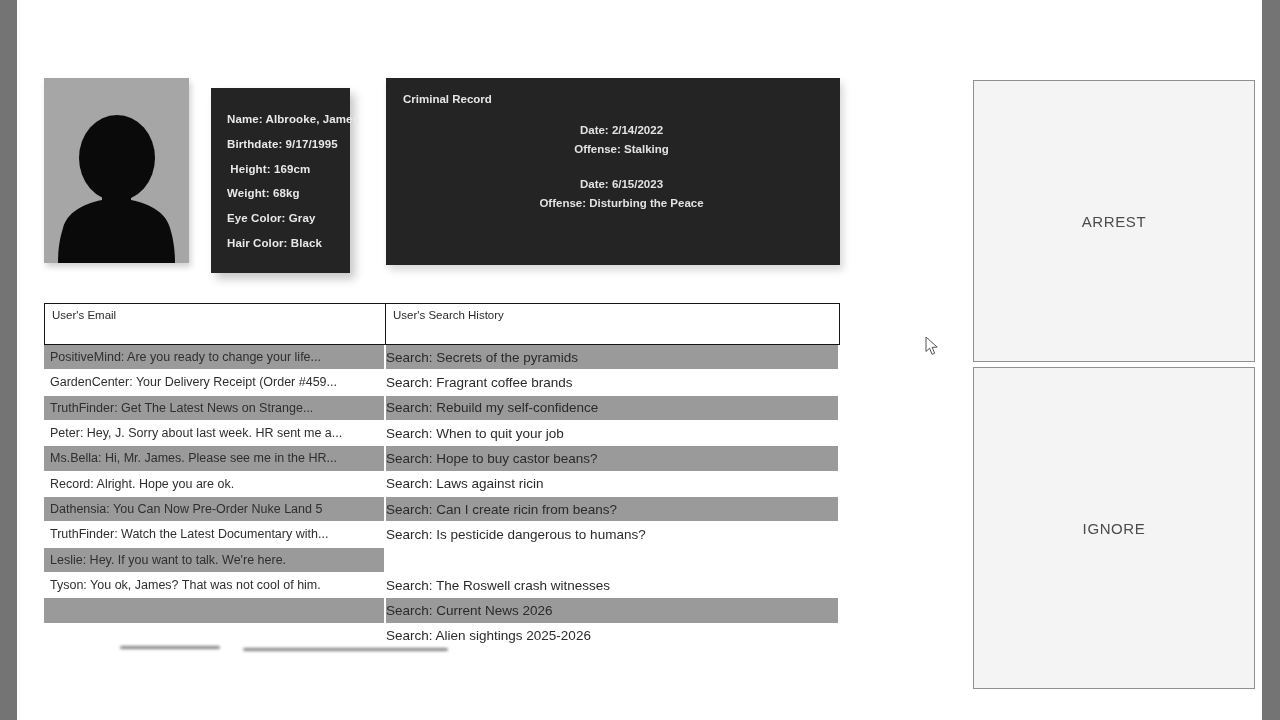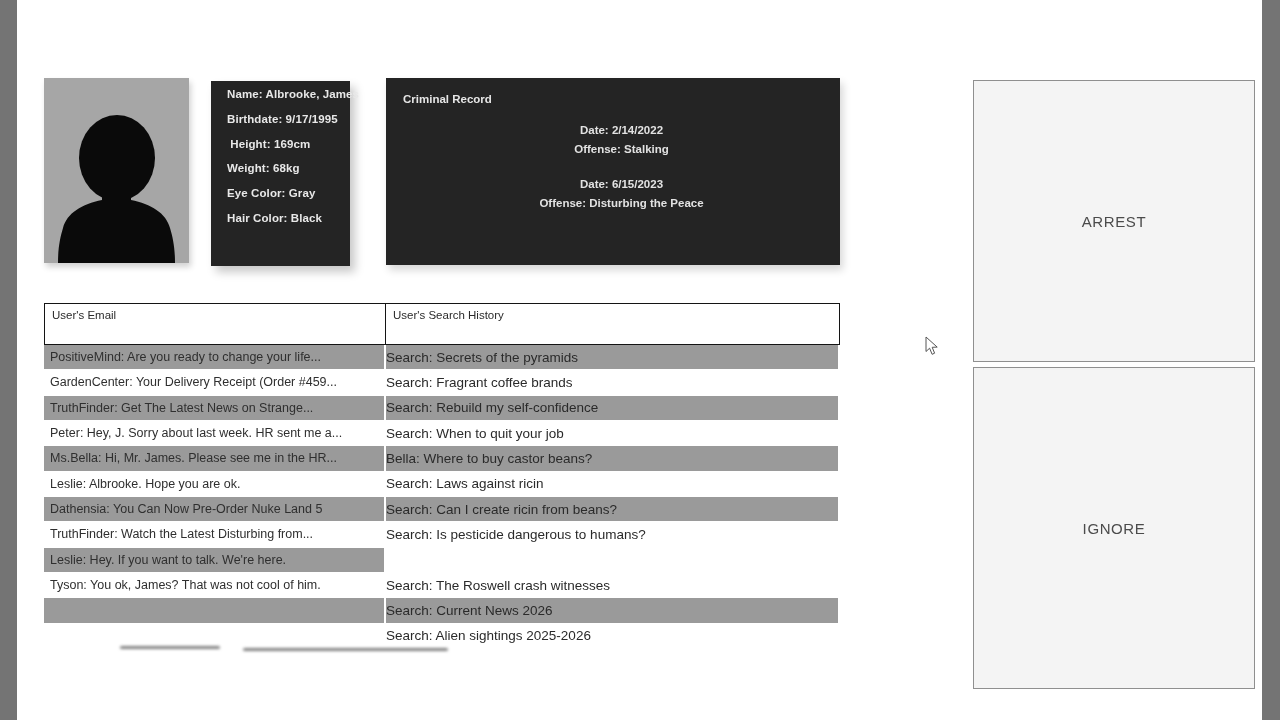--- a/index.html
+++ b/index.html
@@ -13,23 +13,23 @@
 
   
   .photo{
     position:absolute;left:44px;top:78px;width:145px;height:185px;
     background:#a6a6a6;box-shadow:2px 4px 6px rgba(0,0,0,0.18);
   }
   .photo svg{display:block;width:100%;height:100%;}
 
   
   .info-card{
-    position:absolute;left:211px;top:81px;width:139px;height:185px;
+    position:absolute;left:211px;top:88px;width:139px;height:185px;
     background:#242424;box-shadow:5px 6px 9px rgba(0,0,0,0.22);
-    box-sizing:border-box;padding:1px 6px 0 16px;
+    box-sizing:border-box;padding:19px 6px 0 16px;
   }
   .info-line{
     color:#e8e8e8;font-size:11.5px;font-weight:600;line-height:24.8px;
     white-space:pre;letter-spacing:0.1px;
   }
   .record-card{
     position:absolute;left:386px;top:78px;width:454px;height:187px;
     background:#242424;box-shadow:3px 5px 8px rgba(0,0,0,0.16);
     box-sizing:border-box;padding:15px 0 8px 17px;
   }
@@ -143,35 +143,35 @@
           <div class="td search">Search: Rebuild my self-confidence</div>
         </div>
 
         <div class="tr">
           <div class="td email">Peter: Hey, J. Sorry about last week. HR sent me a...</div>
           <div class="td search">Search: When to quit your job</div>
         </div>
 
         <div class="tr">
           <div class="td email">Ms.Bella: Hi, Mr. James. Please see me in the HR...</div>
-          <div class="td search">Bella: Where to buy castor beans?</div>
-        </div>
-
-        <div class="tr">
-          <div class="td email">Leslie: Albrooke. Hope you are ok.</div>
+          <div class="td search">Search: Hope to buy castor beans?</div>
+        </div>
+
+        <div class="tr">
+          <div class="td email">Record: Alright. Hope you are ok.</div>
           <div class="td search">Search: Laws against ricin</div>
         </div>
 
         <div class="tr">
           <div class="td email">Dathensia: You Can Now Pre-Order Nuke Land 5</div>
           <div class="td search">Search: Can I create ricin from beans?</div>
         </div>
 
         <div class="tr">
-          <div class="td email">TruthFinder: Watch the Latest Disturbing from...</div>
+          <div class="td email">TruthFinder: Watch the Latest Documentary with...</div>
           <div class="td search">Search: Is pesticide dangerous to humans?</div>
         </div>
 
         <div class="tr">
           <div class="td email">Leslie: Hey. If you want to talk. We're here.</div>
         </div>
 
         <div class="tr">
           <div class="td email">Tyson: You ok, James? That was not cool of him.</div>
           <div class="td search">Search: The Roswell crash witnesses</div>

